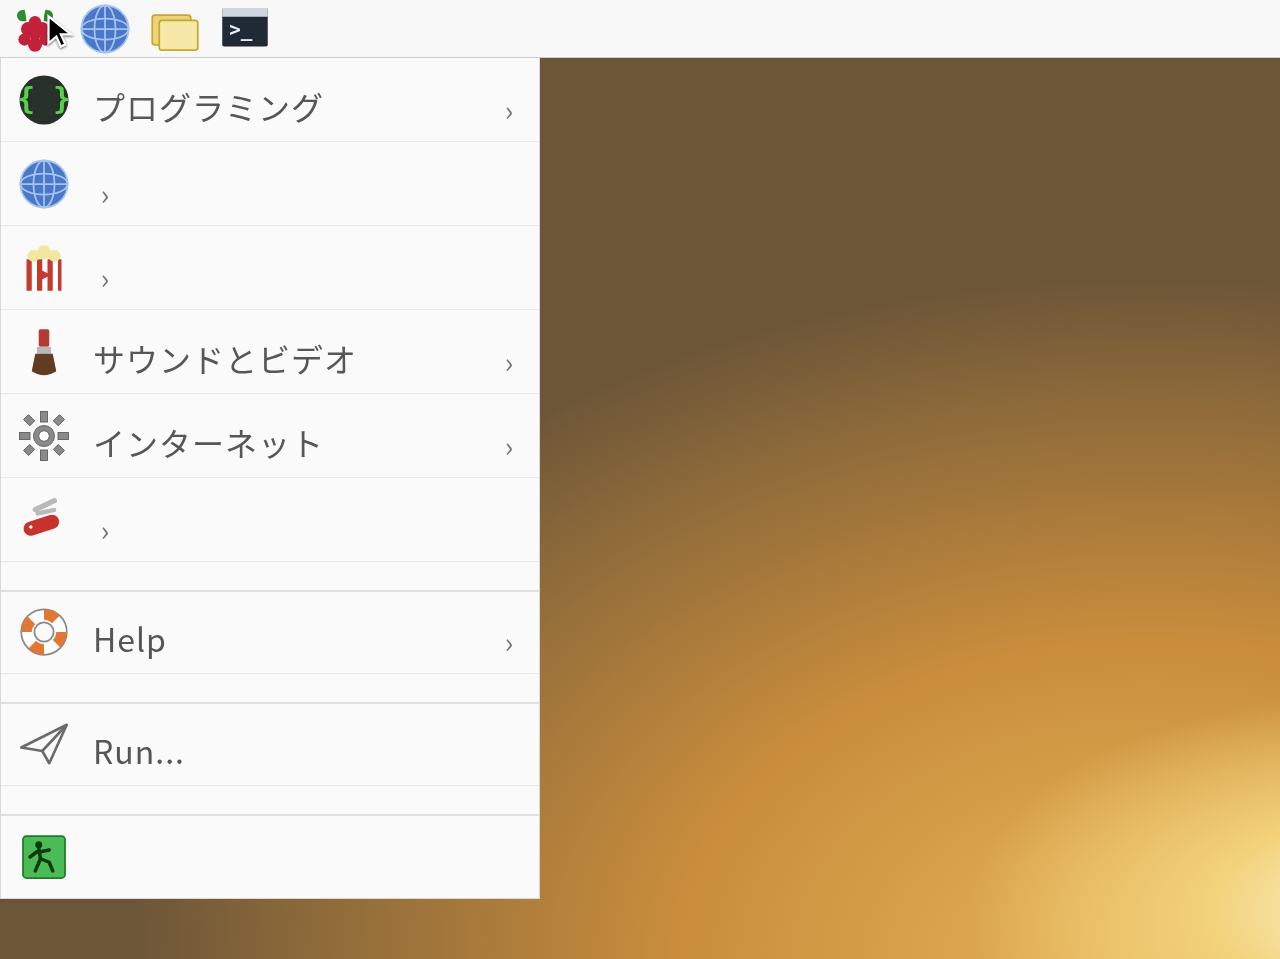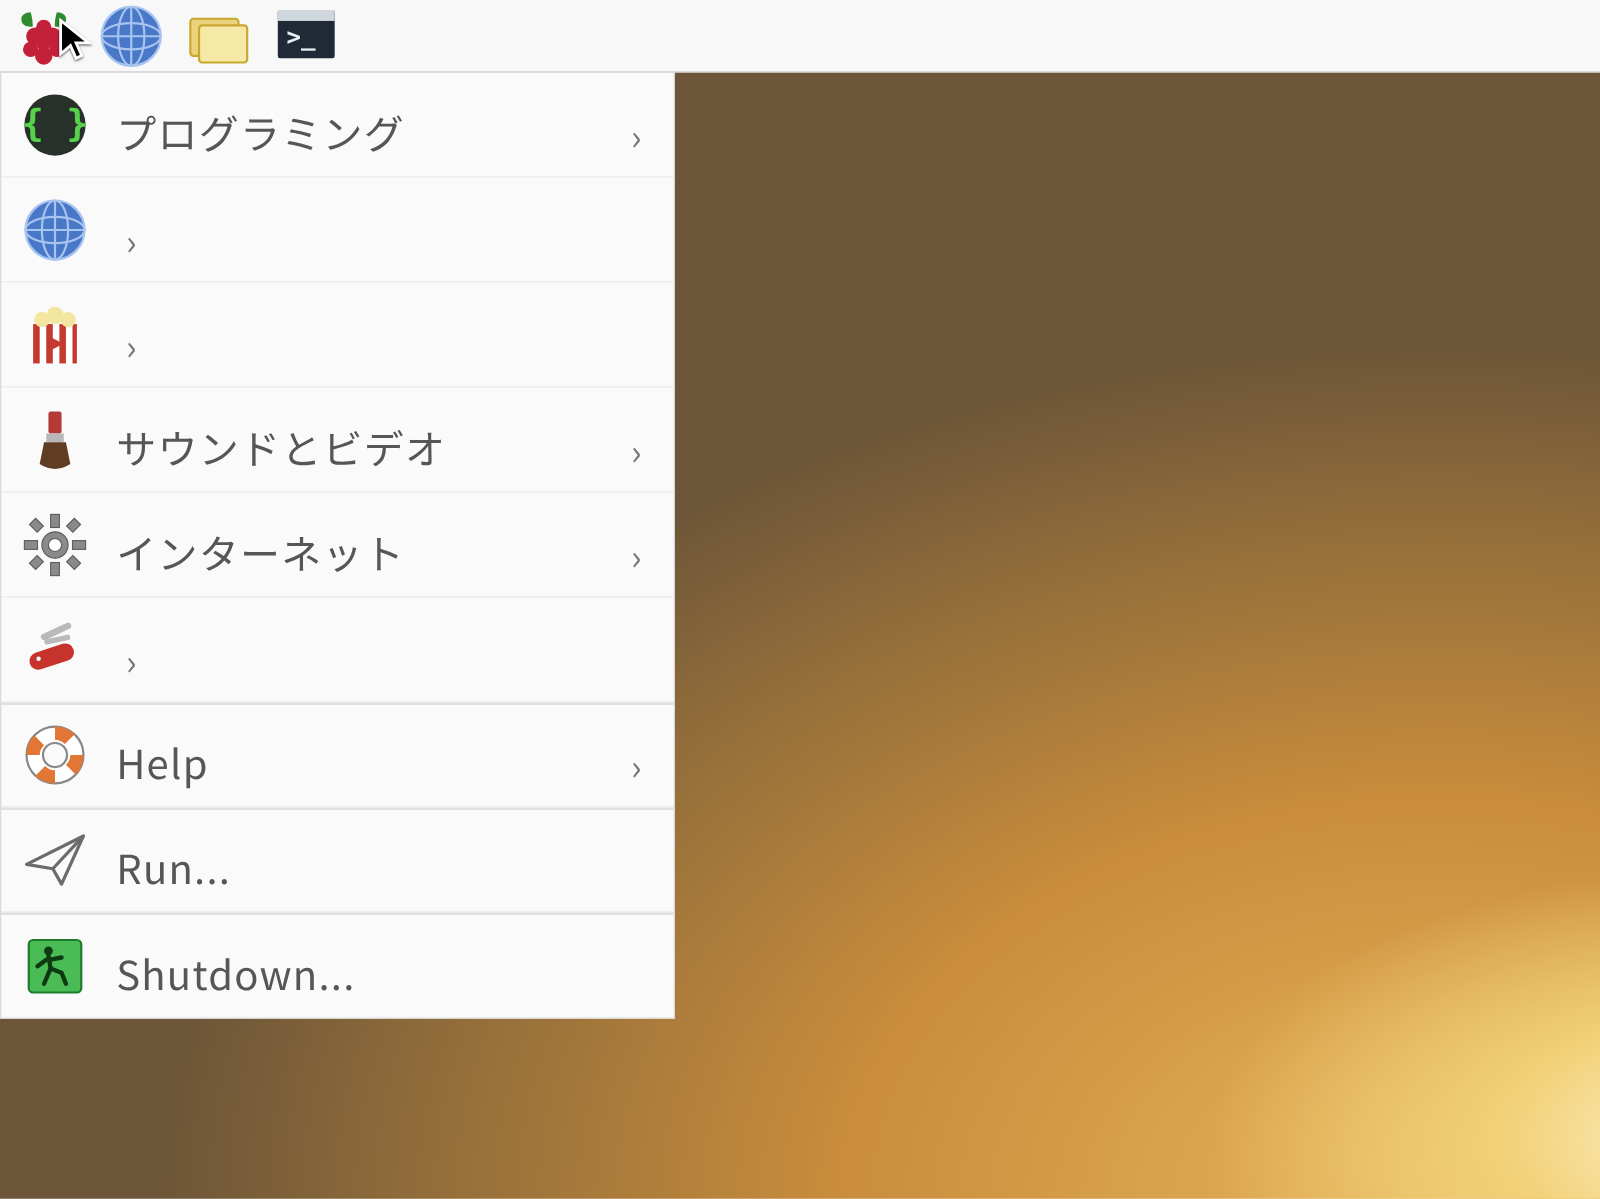--- a/index.html
+++ b/index.html
@@ -42,21 +42,21 @@
     align-items: flex-end;
     height: 84px;
     padding: 0 18px 12px 14px;
     border-bottom: 1px solid #eaeaea;
     position: relative;
     color: #5b5b5b;
     font-size: 32px;
     gap: 20px;
   }
   .menu-item:last-child { border-bottom: none; }
-  .menu-item.sep-before { border-top: 2px solid #e0e0e0; }
+  .menu-item.sep-before { border-top: 2px solid #e0e0e0; margin-top: 28px; }
   .icon { width: 58px; height: 58px; flex: 0 0 58px; display:flex; align-items:center; justify-content:center; }
   .icon svg { width: 56px; height: 56px; }
   .label { flex: 1; color:#565656; letter-spacing: 1px; }
   .chevron { width: 24px; text-align:center; color:#777; font-size:28px; }
 
   
   .cursor {
     position: absolute;
     left: 44px; top: 14px;
     pointer-events: none;
@@ -292,21 +292,20 @@
       </span>
     <span class="label">Run...</span>
     <span class="chevron"></span>
   </div>
   <div class="menu-item sep-before">
     <span class="icon">
         <svg>
           <use href="#exit-icon"></use>
         </svg>
       </span>
-    <span class="label">Shutdown...</span>
     <span class="chevron"></span>
   </div>
 </div>
 
 <div class="cursor">
   <svg width="36" height="36">
       <use href="#cursor-icon"></use>
     </svg>
 </div>
 

